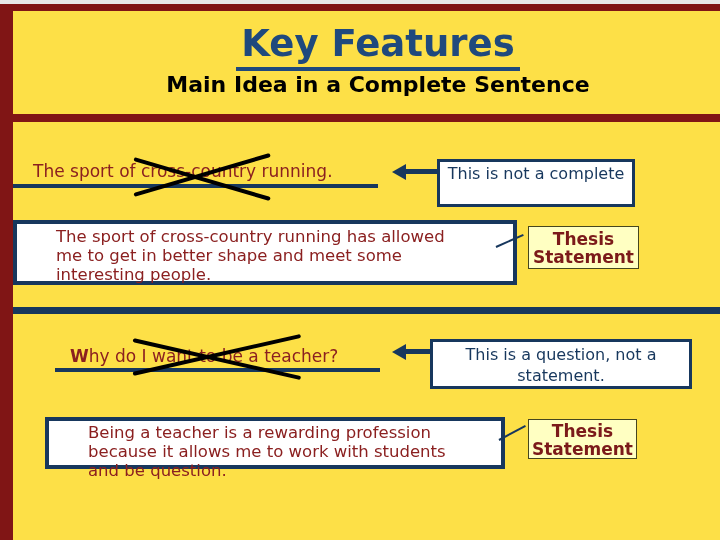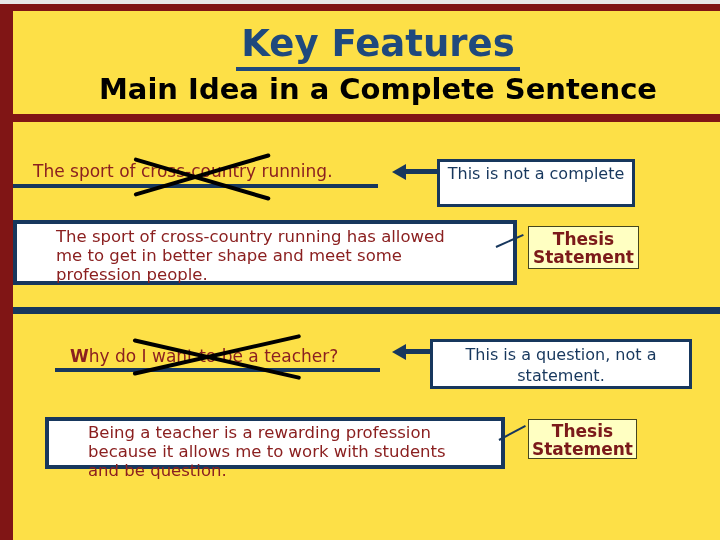--- a/index.html
+++ b/index.html
@@ -14,21 +14,21 @@
   .bar-top  { left:0; top:0; width:720px; height:7px;  background:#801515; z-index:12; }
   .bar-left { left:0; top:0; width:13px;  height:540px; background:#801515; z-index:12; }
   .rule-red { left:13px; top:110px; width:707px; height:8px; background:#801515; z-index:12; }
 
   
   .header { left:0; top:18px; width:720px; text-align:center; padding-left:36px; box-sizing:border-box; }
   .title {
     display:inline-block; font-size:37px; font-weight:bold; color:#1F497D;
     line-height:1.2; border-bottom:4px solid #1F497D; padding:0 5px 1px 5px;
   }
-  .subtitle { margin-top:2px; font-size:29px; font-weight:bold; color:#000000; line-height:1.12; }
+  .subtitle { margin-top:2px; font-size:22px; font-weight:bold; color:#000000; line-height:1.12; }
 
   
   .sentence { font-size:17px; color:#8B2020; white-space:nowrap; z-index:3; }
   .sent1 { left:33px; top:157px; }
   .sent2 { left:70px; top:342px; }
   .sent2::first-letter { font-weight:bold; }
 
   .underline { background:#17375D; height:4px; z-index:2; }
   .uline1 { left:0;  top:180px; width:378px; }
   .uline2 { left:55px; top:364px; width:325px; }
@@ -112,21 +112,21 @@
   <div class="abs arrow-line a1-line"></div>
   <div class="abs arrow-head a1-head"></div>
 
   <div class="abs callout calloutA">
     <div>This is not a complete</div>
   </div>
 
   <div class="abs thesis-box tboxB1">
     <div>The sport of cross-country running has allowed</div>
     <div>me to get in better shape and meet some</div>
-    <div>profession people.</div>
+    <div>interesting people.</div>
   </div>
 
   <div class="abs pointer ptr1"></div>
 
   <div class="abs label label1">
     <div>Thesis</div>
     <div>Statement</div>
   </div>
 
   <div class="abs divider"></div>

